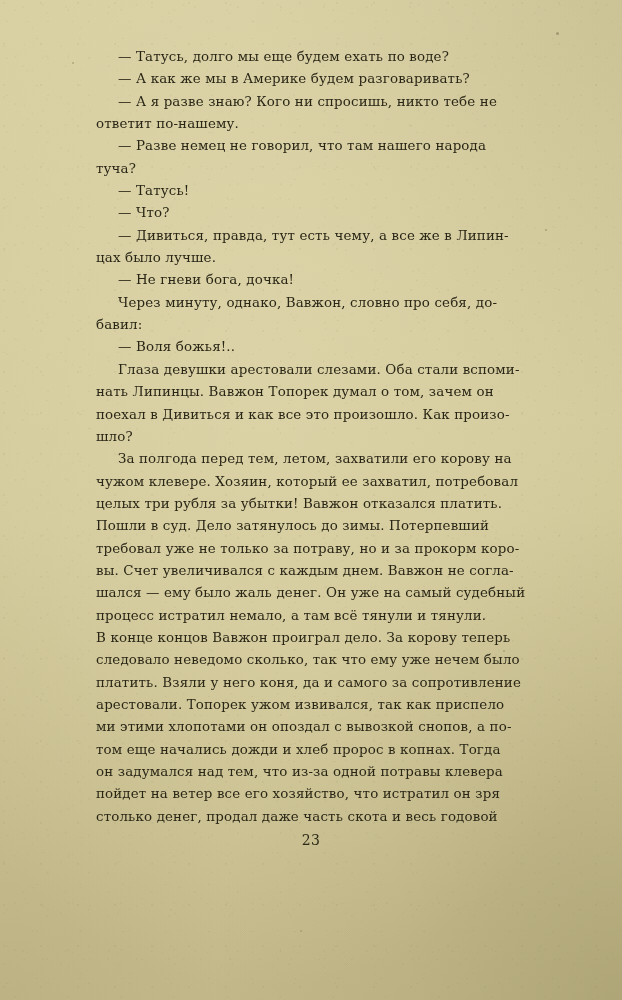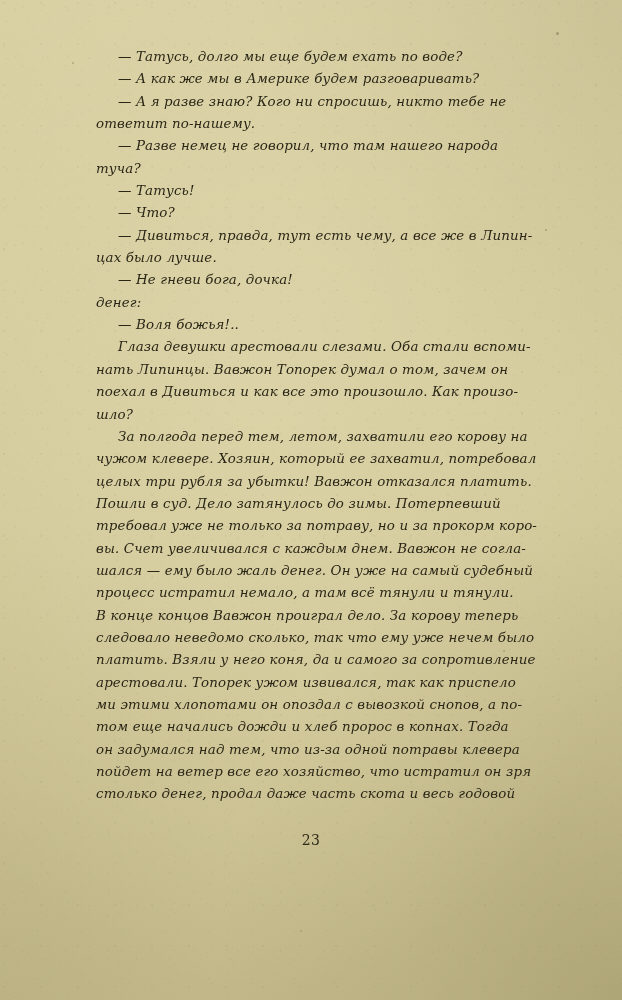--- a/index.html
+++ b/index.html
@@ -69,21 +69,20 @@
     text-indent: 22px;
     text-align: justify;
     text-align-last: left;
     hyphens: manual;
   }
 
   
   .linebox {
     display: block;
     white-space: nowrap;
-    font-style: italic;
   }
 
   
   #folio {
     position: absolute;
     left: 0;
     right: 0;
     top: 832px;
     text-align: center;
     color: #2e2a18;
@@ -143,21 +142,22 @@
     <p>
       <span class="linebox" style="display: block; white-space: nowrap; padding-left: 22px;">— Дивиться, правда, тут есть чему, а все же в Липин-</span>
       <span class="linebox" style="display: block; white-space: nowrap;">цах было лучше.</span>
     </p>
 
     <p>
       <span class="linebox" style="display: block; white-space: nowrap; padding-left: 22px;">— Не гневи бога, дочка!</span>
     </p>
 
     <p>
-      <span class="linebox" style="display: block; white-space: nowrap;">денег:</span>
+      <span class="linebox" style="display: block; white-space: nowrap; padding-left: 22px;">Через минуту, однако, Вавжон, словно про себя, до-</span>
+      <span class="linebox" style="display: block; white-space: nowrap;">бавил:</span>
     </p>
 
     <p>
       <span class="linebox" style="display: block; white-space: nowrap; padding-left: 22px;">— Воля божья!..</span>
     </p>
 
     <p>
       <span class="linebox" style="display: block; white-space: nowrap; padding-left: 22px;">Глаза девушки арестовали слезами. Оба стали вспоми-</span>
       <span class="linebox" style="display: block; white-space: nowrap; padding-left: 0px;">нать Липинцы. Вавжон Топорек думал о том, зачем он</span>
       <span class="linebox" style="display: block; white-space: nowrap; padding-left: 0px;">поехал в Дивиться и как все это произошло. Как произо-</span>

